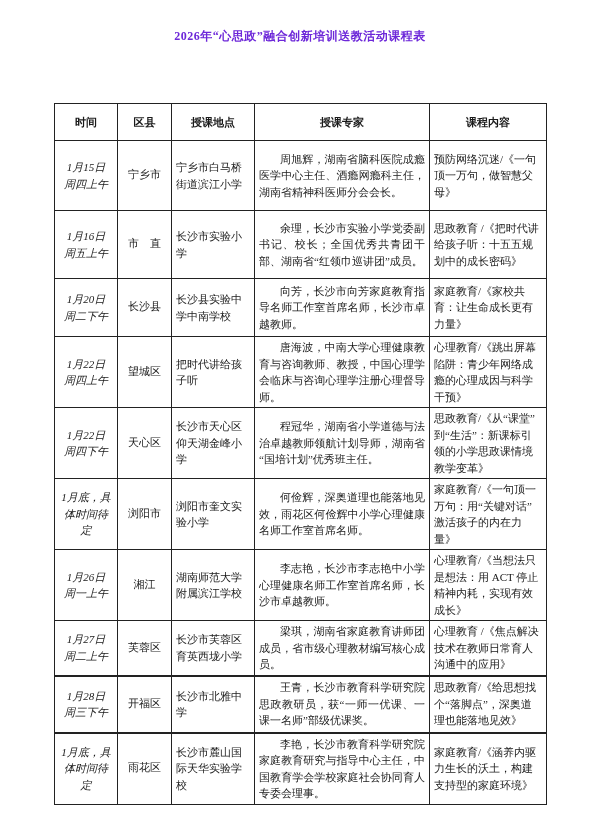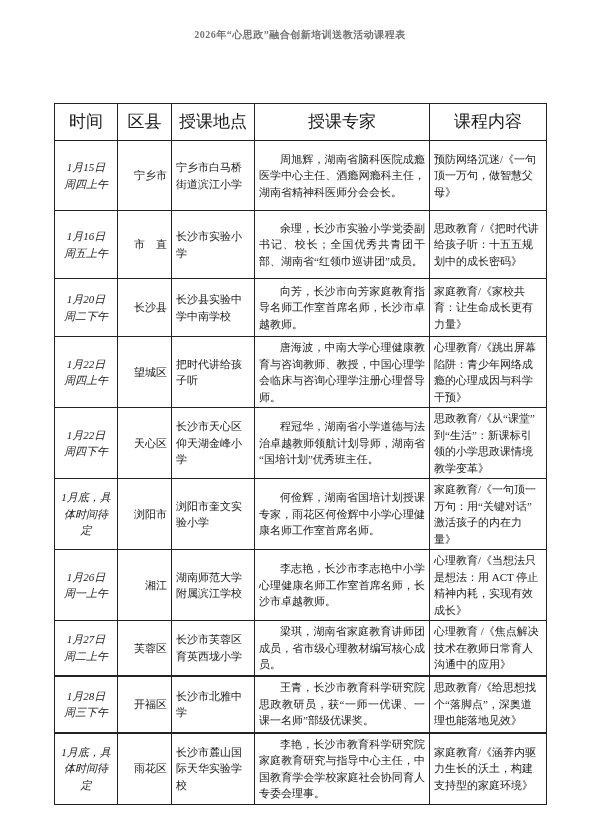--- a/index.html
+++ b/index.html
@@ -12,24 +12,24 @@
     width: 600px;
     height: 821px;
     background: #ffffff;
     overflow: hidden;
     font-family: "Liberation Serif", "DejaVu Serif", serif;
     color: #1a1a1a;
   }
   .doc-title {
     padding-top: 28px;
     text-align: center;
-    font-size: 10px;
+    font-size: 12px;
     font-weight: bold;
     letter-spacing: 0.5px;
-    color: #737373;
+    color: #6d28d9;
   }
   .table-wrap {
     position: absolute;
     left: 54px;
     top: 103px;
     width: 492px;
   }
   table.sched {
     border-collapse: collapse;
     table-layout: fixed;
@@ -40,27 +40,27 @@
   .sched th, .sched td {
     border: 1px solid #222;
     padding: 2px 4px;
     font-size: 11px;
     line-height: 1.5;
     vertical-align: middle;
     word-break: break-all;
     overflow: hidden;
   }
   .sched th {
-    font-weight: normal;
+    font-weight: bold;
     text-align: center;
     height: 32px;
-    font-size: 17px;
+    font-size: 11px;
   }
   .c-time   { text-align: center; white-space: pre-line; font-style: italic; }
-  .c-district { text-align: right; }
+  .c-district { text-align: center; font-family: Liberation Mono, monospace; }
   .c-location { text-align: left; }
   .c-expert { text-align: justify; text-indent: 1.9em; }
   .c-content { text-align: left; }
   
   .h1  { height: 70px; }
   .h2  { height: 68px; }
   .h3  { height: 58px; }
   .h4  { height: 66px; }
   .h5  { height: 59px; }
   .h6  { height: 60px; }
@@ -131,21 +131,21 @@
 周四下午</td>
         <td class="c-district">天心区</td>
         <td class="c-location">长沙市天心区仰天湖金峰小学</td>
         <td class="c-expert">程冠华，湖南省小学道德与法治卓越教师领航计划导师，湖南省“国培计划”优秀班主任。</td>
         <td class="c-content">思政教育/《从“课堂”到“生活”：新课标引领的小学思政课情境教学变革》</td>
       </tr>
       <tr class="h6">
         <td class="c-time">1月底，具体时间待定</td>
         <td class="c-district">浏阳市</td>
         <td class="c-location">浏阳市奎文实验小学</td>
-        <td class="c-expert">何俭辉，湖南省国培计划授课专家，雨花区何俭辉中小学心理健康名师工作室首席名师。</td>
+        <td class="c-expert">何俭辉，深奥道理也能落地见效，雨花区何俭辉中小学心理健康名师工作室首席名师。</td>
         <td class="c-content">家庭教育/《一句顶一万句：用“关键对话”激活孩子的内在力量》</td>
       </tr>
       <tr class="h7">
         <td class="c-time">1月26日
 周一上午</td>
         <td class="c-district">湘江</td>
         <td class="c-location">湖南师范大学附属滨江学校</td>
         <td class="c-expert">李志艳，长沙市李志艳中小学心理健康名师工作室首席名师，长沙市卓越教师。</td>
         <td class="c-content">心理教育/《当想法只是想法：用 ACT 停止精神内耗，实现有效成长》</td>
       </tr>

